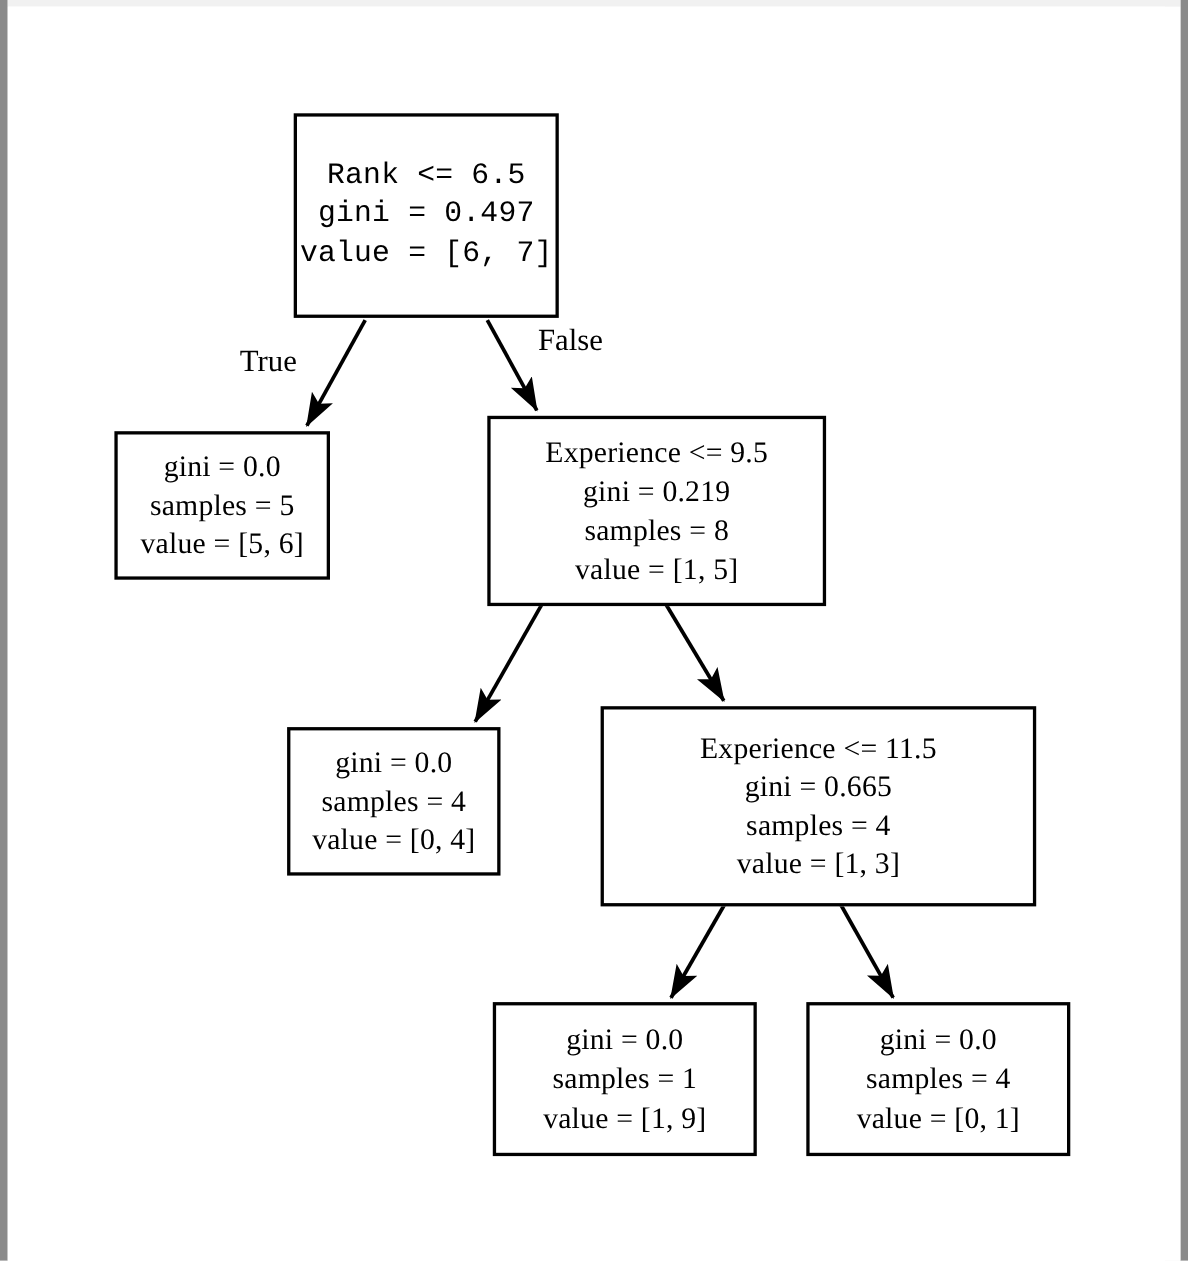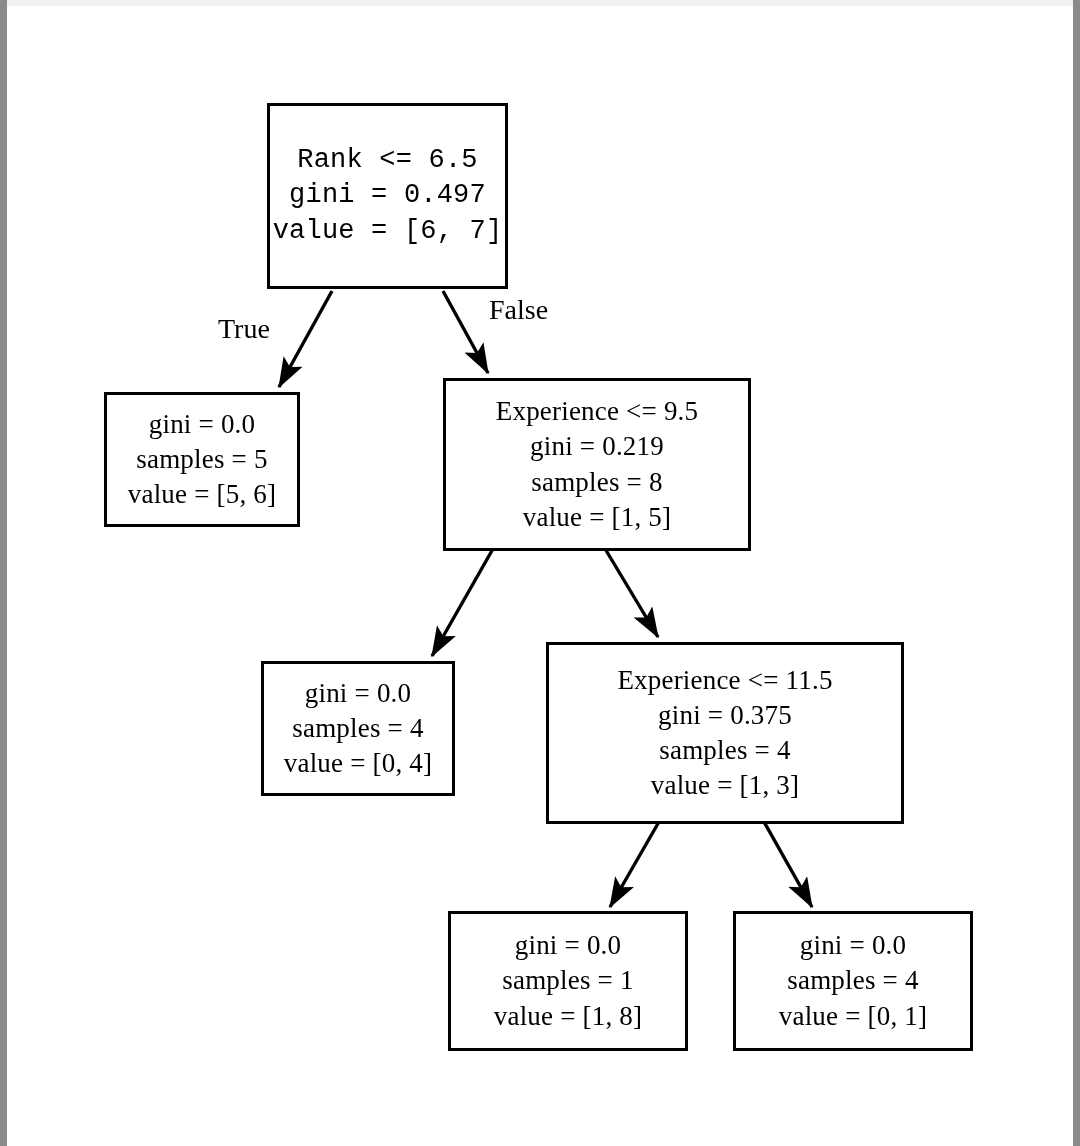--- a/index.html
+++ b/index.html
@@ -141,31 +141,31 @@
     <span class="node-line">samples = 8</span>
     <span class="node-line">value = [1, 5]</span>
   </div>
 
   <div class="tree-node" style="left:254px; top:655px; width:194px; height:135px;">
     <span class="node-line">gini = 0.0</span>
     <span class="node-line">samples = 4</span>
     <span class="node-line">value = [0, 4]</span>
   </div>
 
-  <div class="tree-node" style="left:539px; top:636px; width:358px; height:182px;">
+  <div class="tree-node" style="left:539px; top:636px; width:396px; height:182px;">
     <span class="node-line">Experience &lt;= 11.5</span>
-    <span class="node-line">gini = 0.375</span>
+    <span class="node-line">gini = 0.665</span>
     <span class="node-line">samples = 4</span>
     <span class="node-line">value = [1, 3]</span>
   </div>
 
   <div class="tree-node" style="left:441px; top:905px; width:240px; height:140px;">
     <span class="node-line">gini = 0.0</span>
     <span class="node-line">samples = 1</span>
-    <span class="node-line">value = [1, 8]</span>
+    <span class="node-line">value = [1, 9]</span>
   </div>
 
   <div class="tree-node" style="left:726px; top:905px; width:240px; height:140px;">
     <span class="node-line">gini = 0.0</span>
     <span class="node-line">samples = 4</span>
     <span class="node-line">value = [0, 1]</span>
   </div>
 
 </div>
 

